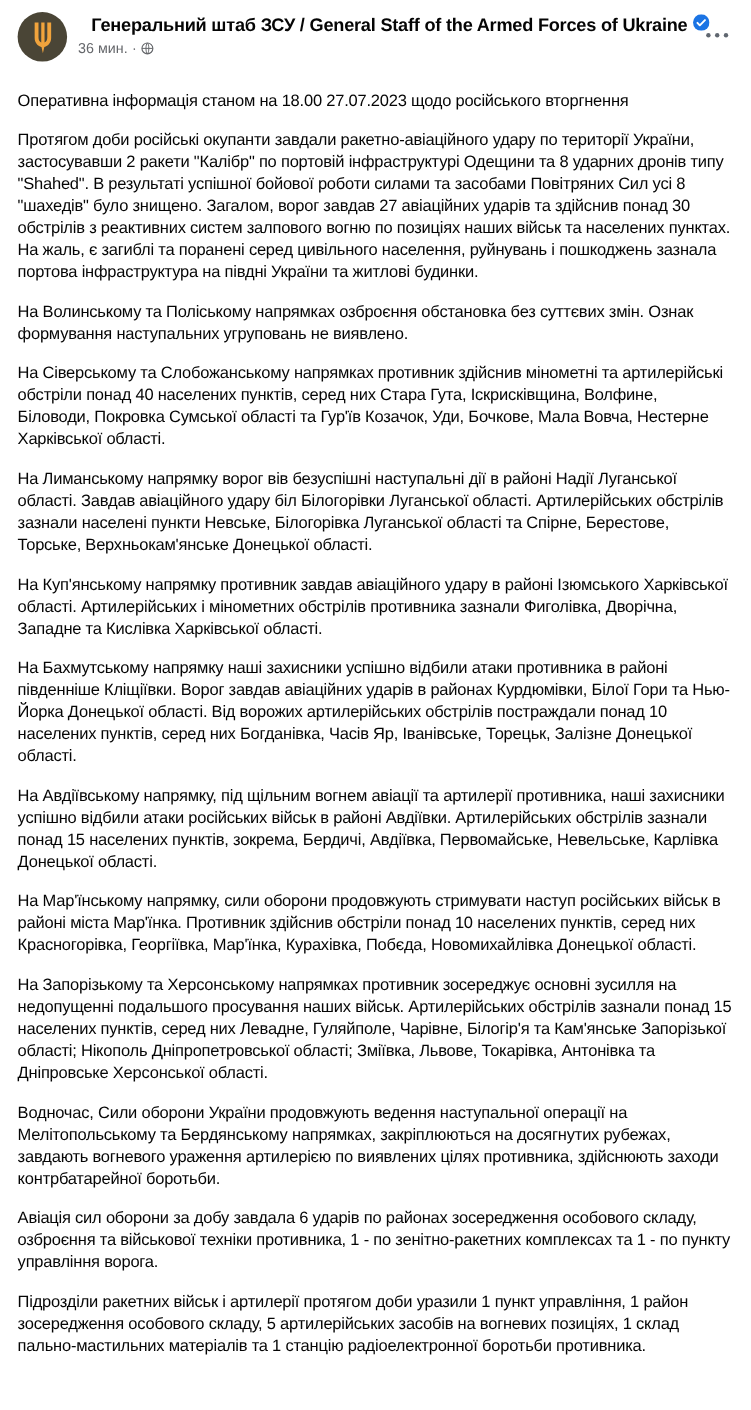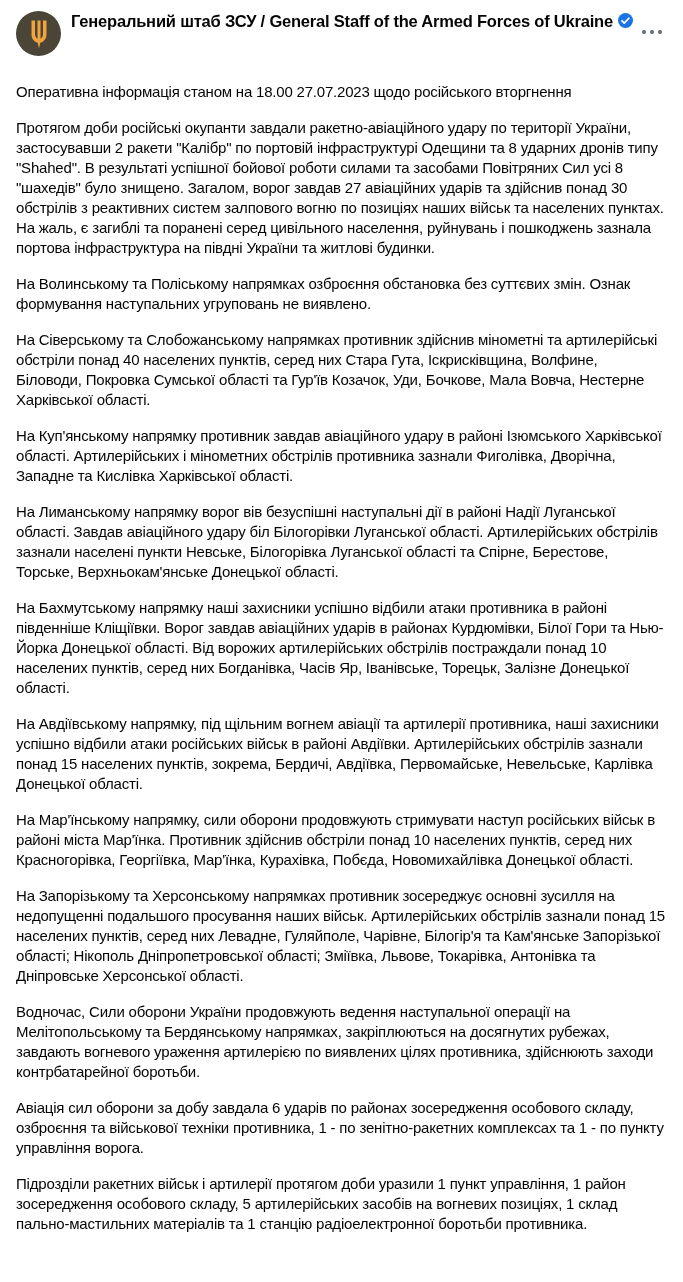--- a/index.html
+++ b/index.html
@@ -34,23 +34,24 @@
     cursor: pointer;
   }
   .avatar svg { display: block; }
   .header-text {
     flex: 1 1 auto;
     margin-left: 10px;
     min-width: 0;
   }
   .page-name-row {
     display: flex;
-    align-items: flex-start;
+    align-items: flex-end;
     gap: 5px;
     margin-top: 1px;
+    margin-left: 12px;
   }
   .page-name {
     font-size: 16.5px;
     font-weight: 700;
     letter-spacing: -0.2px;
     color: #050505;
     white-space: nowrap;
     cursor: pointer;
   }
   .verified { flex: 0 0 15px; margin-top: 1px; }
@@ -104,41 +105,51 @@
     <div class="header-text">
       <div class="page-name-row">
         <span class="page-name">Генеральний штаб ЗСУ / General Staff of the Armed Forces of Ukraine</span>
         <span class="verified">
           <svg width="15" height="15" viewBox="0 0 16 16">
             <circle cx="8" cy="8" r="8" fill="#1b74e4"></circle>
             <path d="M4.3 8.3 l2.3 2.4 l5 -5.1" fill="none" stroke="#ffffff" stroke-width="1.9" stroke-linecap="round" stroke-linejoin="round"></path>
           </svg>
         </span>
       </div>
+      <div class="meta-row">
+        <span>36 мин.</span>
+        <span class="sep">·</span>
+        <span>
+          <svg width="12" height="12" viewBox="0 0 16 16" style="display:block; margin-top:1px;">
+            <circle cx="8" cy="8" r="6.6" fill="none" stroke="#65676b" stroke-width="1.4"></circle>
+            <path d="M1.4 8 h13.2 M8 1.4 c2.3 1.9 2.3 11.3 0 13.2 c-2.3 -1.9 -2.3 -11.3 0 -13.2 z" fill="none" stroke="#65676b" stroke-width="1.2"></path>
+          </svg>
+        </span>
+      </div>
     </div>
 
     <button class="more-btn">
       <span>
         <svg width="22" height="8" viewBox="0 0 22 8">
           <circle cx="3" cy="4" r="2" fill="#606770"></circle>
           <circle cx="11" cy="4" r="2" fill="#606770"></circle>
           <circle cx="19" cy="4" r="2" fill="#606770"></circle>
         </svg>
       </span>
     </button>
 
   </div>
 
   <div class="content">
     <p>Оперативна інформація станом на 18.00 27.07.2023 щодо російського вторгнення</p>
     <p>Протягом доби російські окупанти завдали ракетно-авіаційного удару по території України, застосувавши 2 ракети "Калібр" по портовій інфраструктурі Одещини та 8 ударних дронів типу "Shahed". В результаті успішної бойової роботи силами та засобами Повітряних Сил усі 8 "шахедів" було знищено. Загалом, ворог завдав 27 авіаційних ударів та здійснив понад 30 обстрілів з реактивних систем залпового вогню по позиціях наших військ та населених пунктах. На жаль, є загиблі та поранені серед цивільного населення, руйнувань і пошкоджень зазнала портова інфраструктура на півдні України та житлові будинки.</p>
     <p>На Волинському та Поліському напрямках озброєння обстановка без суттєвих змін. Ознак формування наступальних угруповань не виявлено.</p>
     <p>На Сіверському та Слобожанському напрямках противник здійснив мінометні та артилерійські обстріли понад 40 населених пунктів, серед них Стара Гута, Іскрисківщина, Волфине, Біловоди, Покровка Сумської області та Гур'їв Козачок, Уди, Бочкове, Мала Вовча, Нестерне Харківської області.</p>
+    <p>На Лиманському напрямку ворог вів безуспішні наступальні дії в районі Надії Луганської області. Завдав авіаційного удару біл Білогорівки Луганської області. Артилерійських обстрілів зазнали населені пункти Невське, Білогорівка Луганської області та Спірне, Берестове, Торське, Верхньокам'янське Донецької області.</p>
     <p>На Куп'янському напрямку противник завдав авіаційного удару в районі Ізюмського Харківської області. Артилерійських і мінометних обстрілів противника зазнали Фиголівка, Дворічна, Западне та Кислівка Харківської області.</p>
-    <p>На Лиманському напрямку ворог вів безуспішні наступальні дії в районі Надії Луганської області. Завдав авіаційного удару біл Білогорівки Луганської області. Артилерійських обстрілів зазнали населені пункти Невське, Білогорівка Луганської області та Спірне, Берестове, Торське, Верхньокам'янське Донецької області.</p>
     <p>На Бахмутському напрямку наші захисники успішно відбили атаки противника в районі південніше Кліщіївки. Ворог завдав авіаційних ударів в районах Курдюмівки, Білої Гори та Нью-Йорка Донецької області. Від ворожих артилерійських обстрілів постраждали понад 10 населених пунктів, серед них Богданівка, Часів Яр, Іванівське, Торецьк, Залізне Донецької області.</p>
     <p>На Авдіївському напрямку, під щільним вогнем авіації та артилерії противника, наші захисники успішно відбили атаки російських військ в районі Авдіївки. Артилерійських обстрілів зазнали понад 15 населених пунктів, зокрема, Бердичі, Авдіївка, Первомайське, Невельське, Карлівка Донецької області.</p>
     <p>На Мар'їнському напрямку, сили оборони продовжують стримувати наступ російських військ в районі міста Мар'їнка. Противник здійснив обстріли понад 10 населених пунктів, серед них Красногорівка, Георгіївка, Мар'їнка, Курахівка, Побєда, Новомихайлівка Донецької області.</p>
     <p>На Запорізькому та Херсонському напрямках противник зосереджує основні зусилля на недопущенні подальшого просування наших військ. Артилерійських обстрілів зазнали понад 15 населених пунктів, серед них Левадне, Гуляйполе, Чарівне, Білогір'я та Кам'янське Запорізької області; Нікополь Дніпропетровської області; Зміївка, Львове, Токарівка, Антонівка та Дніпровське Херсонської області.</p>
     <p>Водночас, Сили оборони України продовжують ведення наступальної операції на Мелітопольському та Бердянському напрямках, закріплюються на досягнутих рубежах, завдають вогневого ураження артилерією по виявлених цілях противника, здійснюють заходи контрбатарейної боротьби.</p>
     <p>Авіація сил оборони за добу завдала 6 ударів по районах зосередження особового складу, озброєння та військової техніки противника, 1 - по зенітно-ракетних комплексах та 1 - по пункту управління ворога.</p>
     <p>Підрозділи ракетних військ і артилерії протягом доби уразили 1 пункт управління, 1 район зосередження особового складу, 5 артилерійських засобів на вогневих позиціях, 1 склад пально-мастильних матеріалів та 1 станцію радіоелектронної боротьби противника.</p>
   </div>
 
 </div>

